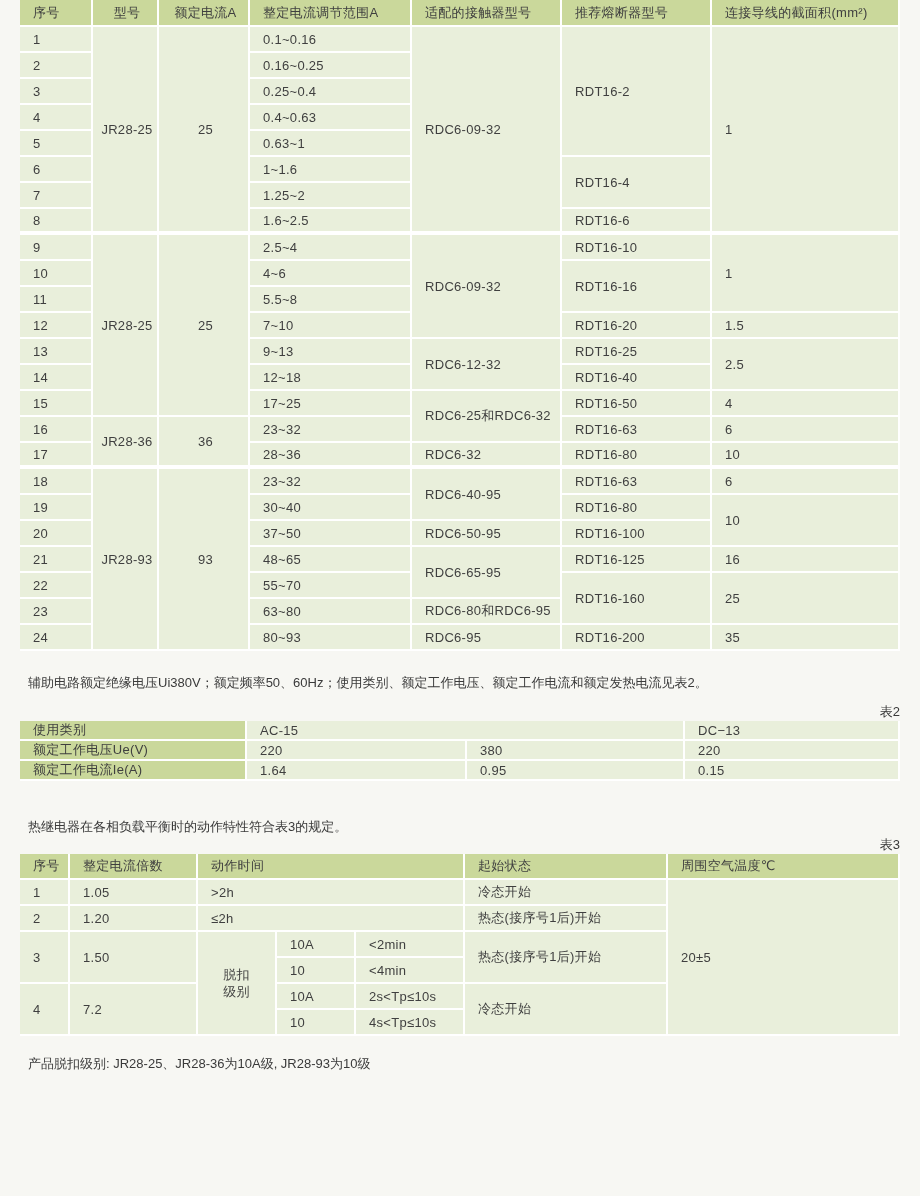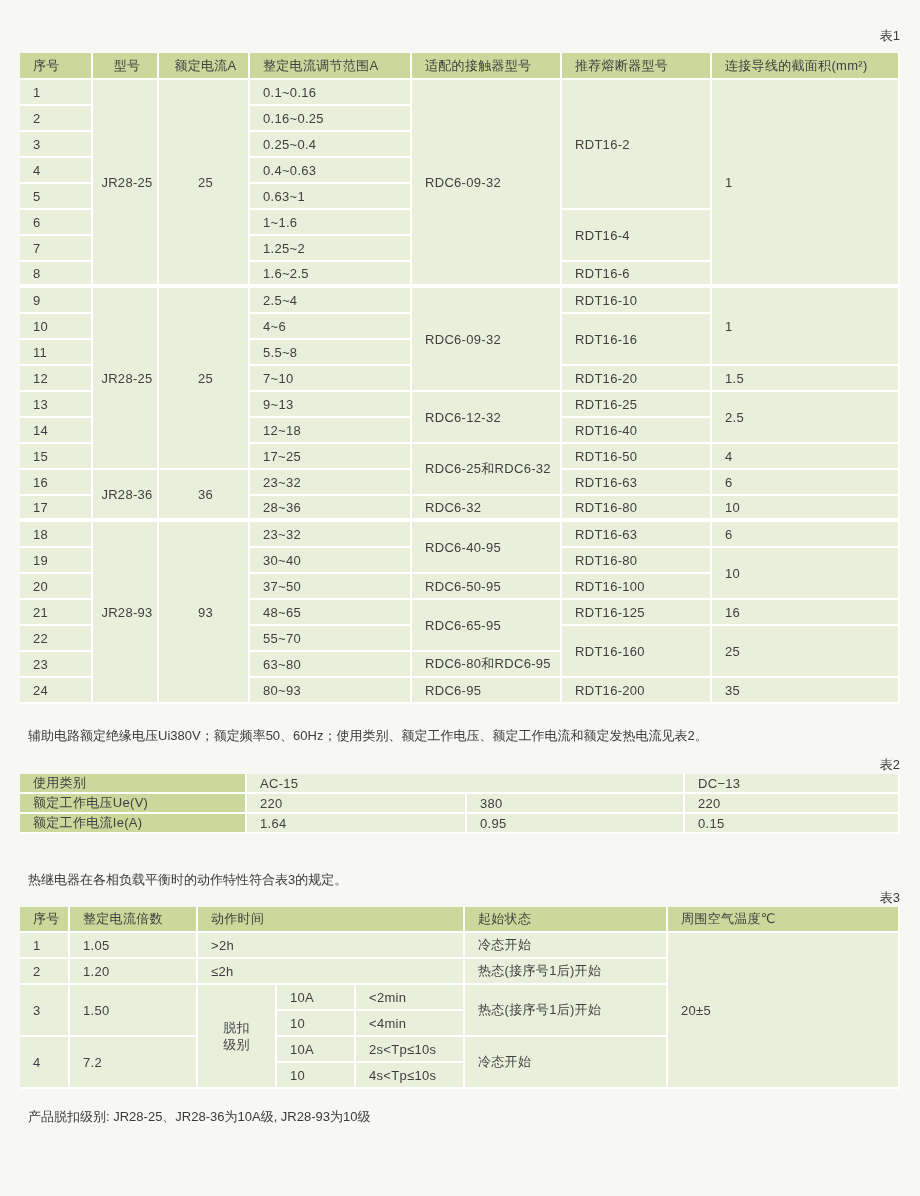--- a/index.html
+++ b/index.html
@@ -40,21 +40,20 @@
   td.trip{
     text-align:center;padding:0 22px;
     white-space:normal;word-break:break-all;line-height:17px;
   }
 </style>
 </head>
 <body>
 
 <div class="page">
 
-  <div class="tlabel" id="l1">表1</div>
 
   <table id="t1">
     <colgroup>
       <col style="width:73px">
         <col style="width:66px">
         <col style="width:91px">
         <col style="width:162px">
         <col style="width:150px">
         <col style="width:150px">
         <col style="width:188px">

